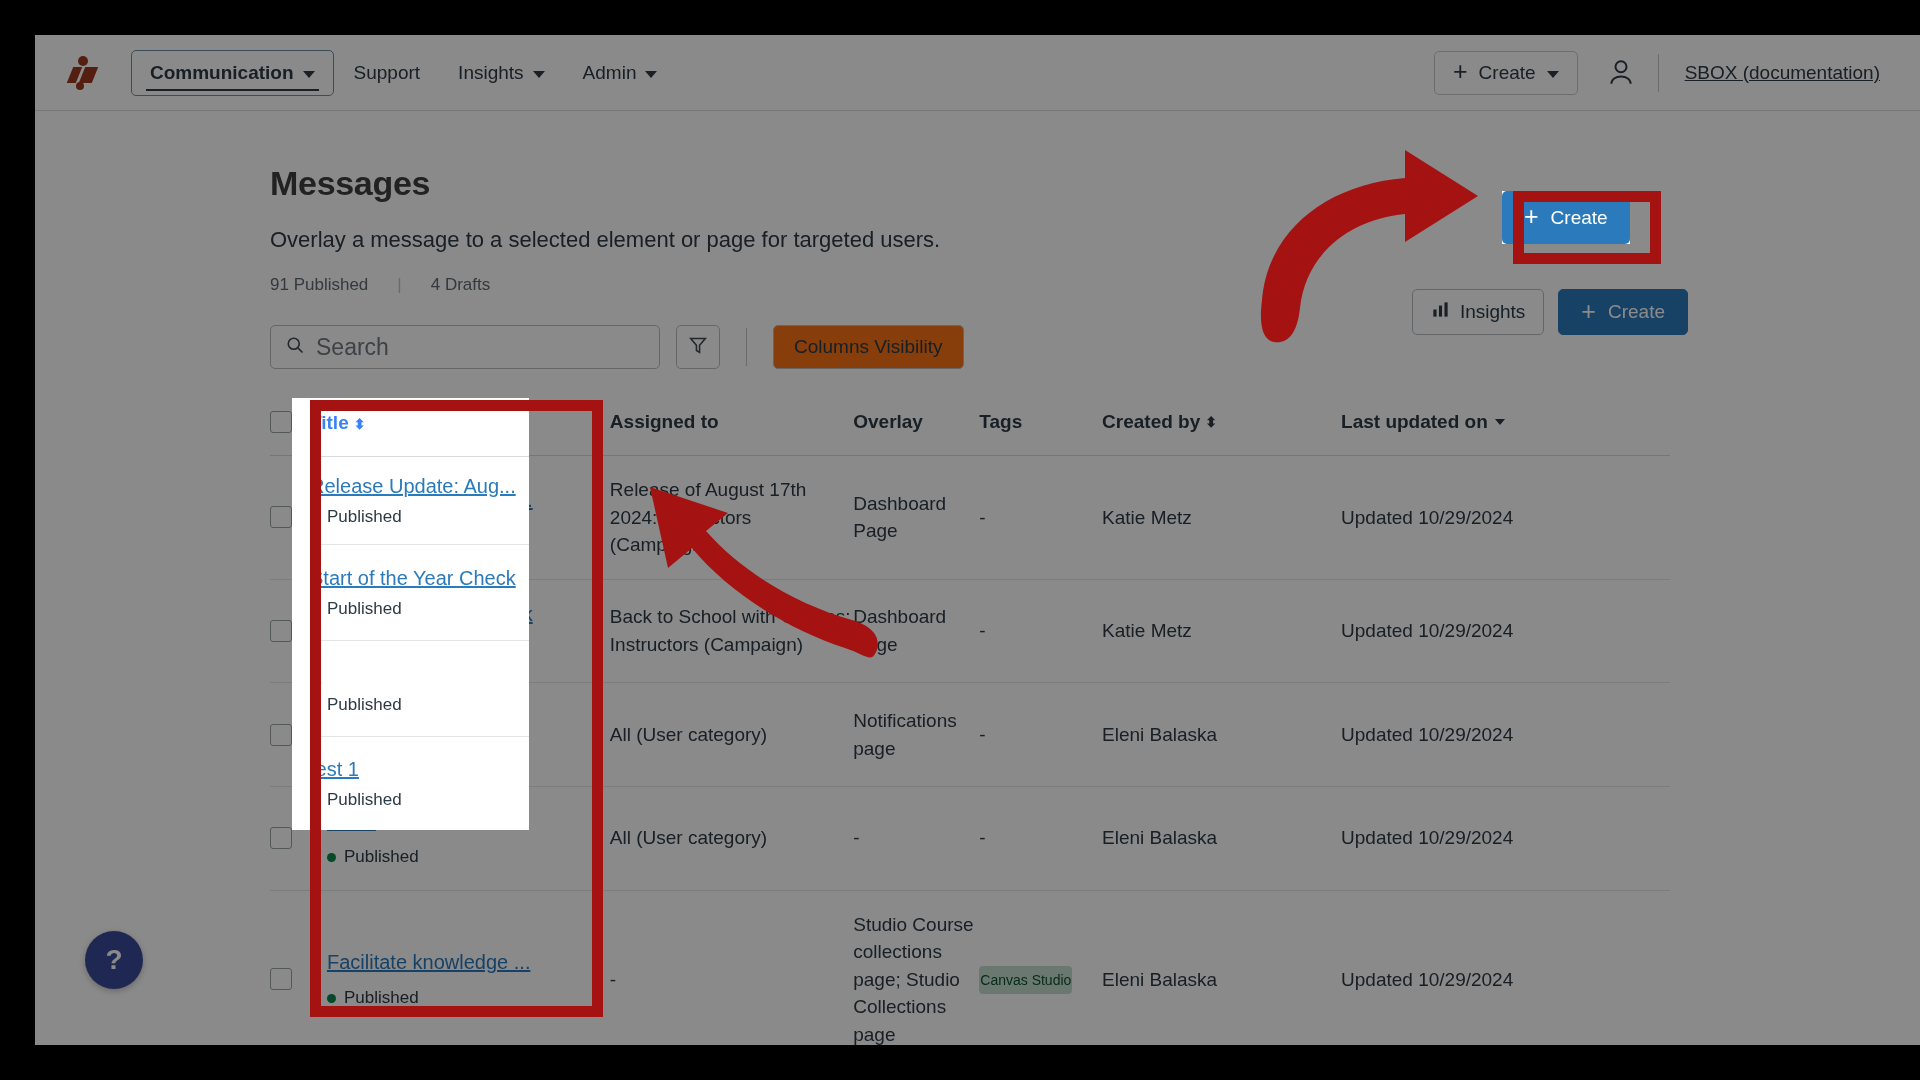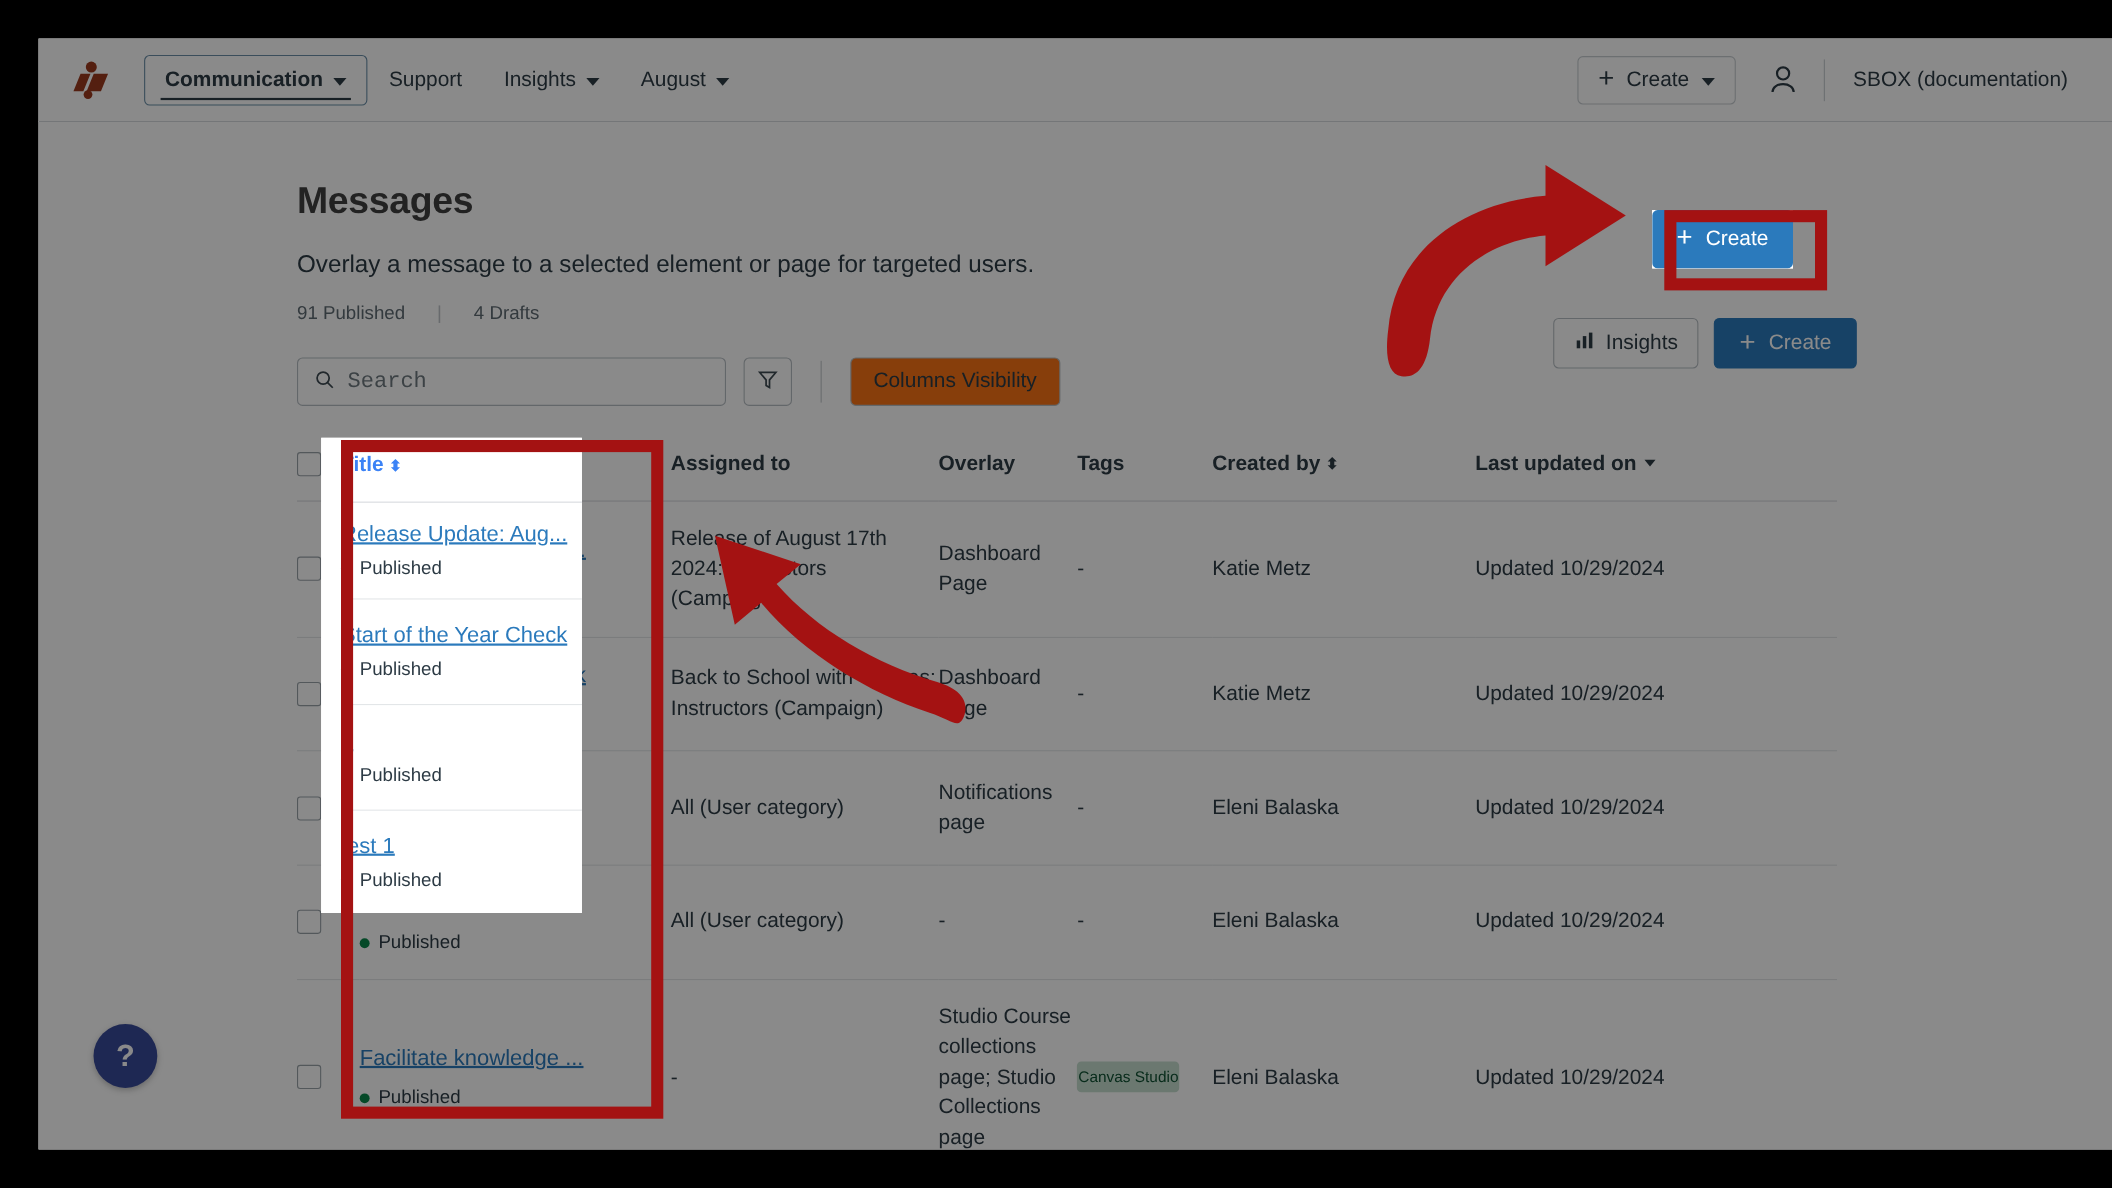--- a/index.html
+++ b/index.html
@@ -88,43 +88,43 @@
     height:44px; padding: 0 18px;
     border:1px solid #c7cdd1; border-radius:5px;
     font-size:19px;color:#2d3b45; cursor:pointer;
     margin-right: 26px;
   }
   .plus-glyph {
     font-size: 25px; line-height: 1; font-weight: 300; color:#2d3b45; margin-top:-2px;
   }
   .user-icon { width:34px;height:34px; cursor:pointer; margin-right: 20px;}
   .nav-sep { width:1px;height:38px;background:#c7cdd1; margin-right: 26px;}
-  .acct-name { font-size:19px;color:#2d3b45; white-space:nowrap; }
+  .acct-name { font-size:19px;color:#2d3b45; white-space:nowrap;text-decoration:underline; }
 
   
   .content {
     position:absolute; left:0; top:76px; width:1885px; height:934px;
     background:#ffffff;
   }
   .inner { position:relative; padding: 42px 0 0 235px; }
   .page-title { font-size: 34px; font-weight: 700; color:#404040; letter-spacing: -0.3px; margin-top: 11px;}
   .page-sub { margin-top: 24px; font-size: 22px; color:#2d3b45; }
   .counts { margin-top: 22px; font-size: 17px; color:#5f6b73; display:flex; align-items:center; gap:29px;}
   .counts .bar { color:#c0c5c9; }
 
   .toolbar { margin-top: 30px; display:flex; align-items:center; gap: 16px; }
   .searchbox {
     width: 390px; height: 44px;
     border:1px solid #b8bfc4; border-radius:5px;
     display:flex; align-items:center; gap:11px; padding: 0 14px;
     background: #fff;
   }
   .searchbox input {
-    border:none; outline:none; font-size:20px; color:#a21caf;
-    font-family:Liberation Mono, monospace; width:100%; background:transparent;
+    border:none; outline:none; font-size:23px; color:#a21caf;
+    font-family:Liberation Sans, sans-serif; width:100%; background:transparent;
   }
   .searchbox input::placeholder { color:#6f7a80; }
   .icon-btn {
     width:44px;height:44px;border:1px solid #b8bfc4;border-radius:5px;
     display:flex;align-items:center;justify-content:center;cursor:pointer;background:#fff;
   }
   .tool-sep { width:1px; height:38px; background:#c3c8cc; margin: 0 10px;}
   .pill-btn {
     height:44px; padding: 0 20px; border:1px solid #b8bfc4; border-radius:5px;
     display:flex;align-items:center; font-size:19px; color:#2d3b45; cursor:pointer; background:#f97316;
@@ -242,21 +242,21 @@
           <span class="underline"></span>
         </div>
         <div class="navtab">
           <span>Support</span>
         </div>
         <div class="navtab">
           <span>Insights</span>
           <span class="caret"></span>
         </div>
         <div class="navtab">
-          <span>August</span>
+          <span>Admin</span>
           <span class="caret"></span>
         </div>
       </div>
 
       <div class="nav-right">
         <div class="create-top">
           <span class="plus-glyph">+</span>
           <span>Create</span>
           <span class="caret"></span>
         </div>

